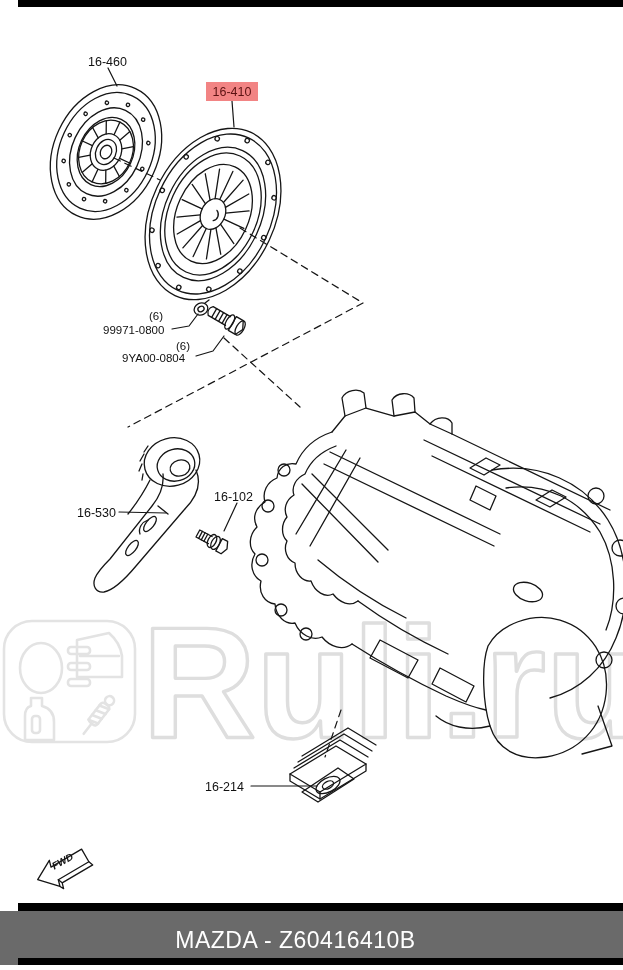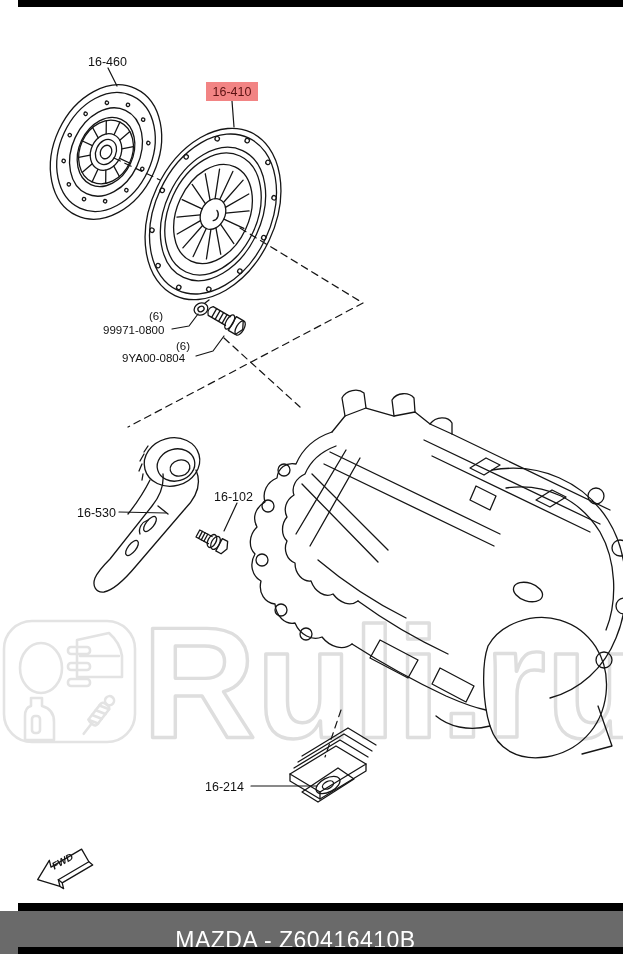--- a/index.html
+++ b/index.html
@@ -1,20 +1,20 @@
 <!DOCTYPE html>
 <html><head>
 <meta charset="utf-8">
 <style>
   html,body{margin:0;padding:0;background:#fff;}
   .screen{position:relative;width:623px;height:970px;background:#ffffff;overflow:hidden;
           font-family:"Liberation Sans", sans-serif;}
   .topbar{position:absolute;top:0;left:18px;right:0;height:7px;background:#000;}
   .art{position:absolute;top:0;left:0;width:623px;height:970px;}
-  .footer{position:absolute;left:0;right:0;top:903px;height:51px;background:#6a6a6a;}
+  .footer{position:absolute;left:0;right:0;top:903px;height:62px;background:#6a6a6a;}
   .footer-strip{position:absolute;left:18px;right:0;background:#000;}
   .footer-strip.top{top:0;height:8px;}
   .footer-strip.bottom{bottom:0;height:7px;}
   .footer-notch{position:absolute;left:0;top:0;width:18px;height:8px;background:#fff;}
   .footer-text{position:absolute;left:0;right:0;top:24px;display:flex;justify-content:center;
                gap:28px;color:#fff;font-size:23px;letter-spacing:.5px;transform:translateX(-16px);}
   text{font-family:"Liberation Sans", sans-serif;}
 </style>
 </head>
 <body>

